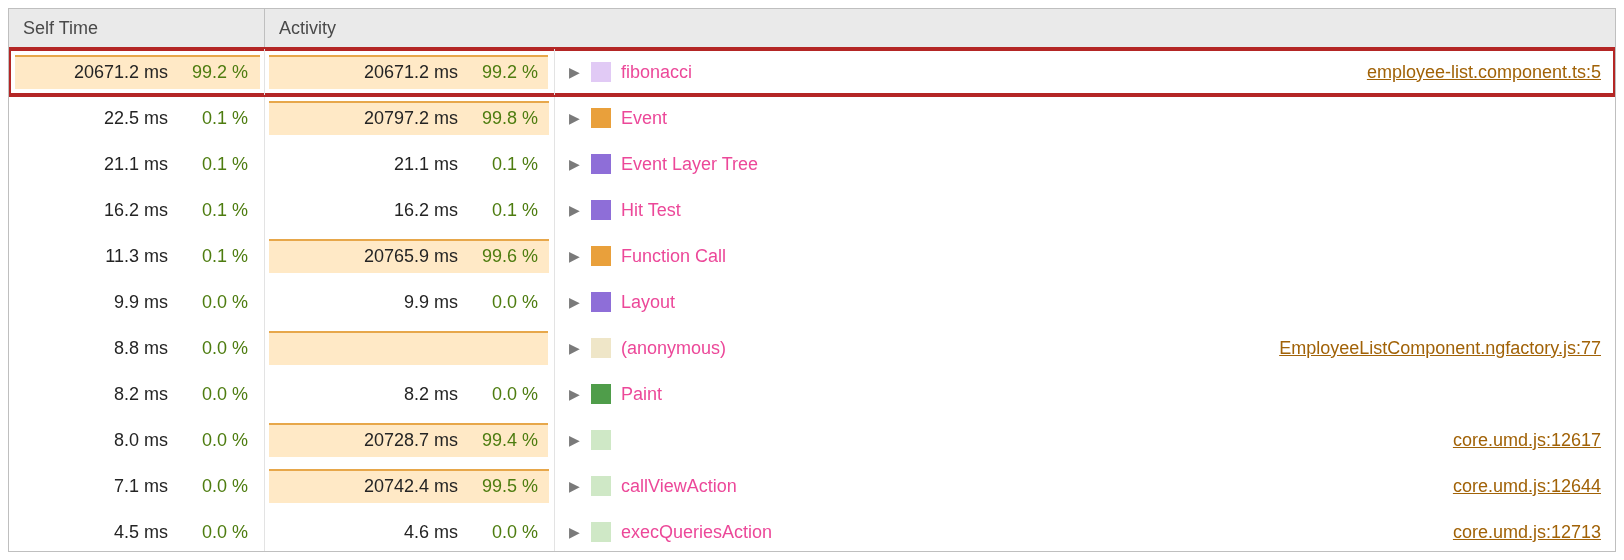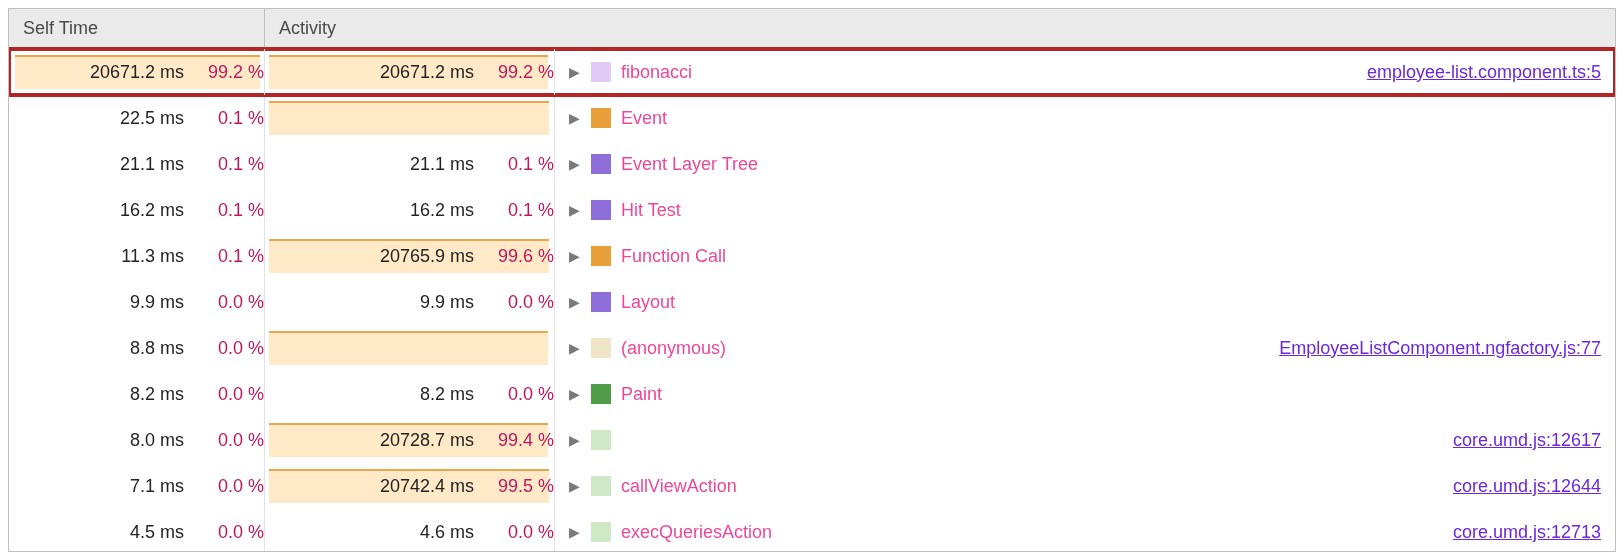--- a/index.html
+++ b/index.html
@@ -46,29 +46,29 @@
   .cell {
     border-right: 1px solid #e3e3e3;
     display: flex;
     align-items: center;
     position: relative;
   }
   .cell:last-child { border-right: none; }
 
   .time-cell {
     justify-content: flex-end;
-    padding-right: 0;
+    padding-right: 16px;
   }
   .time-value {
     color: #242424;
     margin-right: 6px;
     white-space: nowrap;
   }
   .time-pct {
-    color: #be185d;
+    color: #4d7c0f;
     width: 74px;
     text-align: right;
     white-space: nowrap;
   }
   .time-bg {
     position: absolute;
     inset: 0;
     padding: 6px 4px;
     display: flex;
     align-items: stretch;
@@ -104,21 +104,21 @@
     cursor: pointer;
     user-select: none;
   }
   .color-swatch {
     width: 20px;
     height: 20px;
     flex: 0 0 20px;
   }
   .activity-name { color: #ec4899; }
   .activity-link {
-    color: #6d28d9;
+    color: #a16207;
     text-decoration: underline;
     cursor: pointer;
   }
 </style>
 </head>
 <body>
 
 <div class="panel">
 
   <div class="header-row">
@@ -160,20 +160,24 @@
           <div class="time-bg self"></div>
           <div class="time-content">
             <span class="time-value">22.5 ms</span>
             <span class="time-pct">0.1 %</span>
           </div>
         </div>
         <div class="cell time-cell">
           <div class="time-bg total">
             <div class="time-bar" style="width: 99.8%;"></div>
           </div>
+          <div class="time-content">
+            <span class="time-value">20797.2 ms</span>
+            <span class="time-pct">99.8 %</span>
+          </div>
         </div>
         <div class="cell activity-cell">
           <div class="activity-left">
             <span class="expander">▶</span>
             <span class="color-swatch" style="background: rgb(233, 160, 59);"></span>
             <span class="activity-name">Event</span>
           </div>
         </div>
       </div>
       <div class="row">

